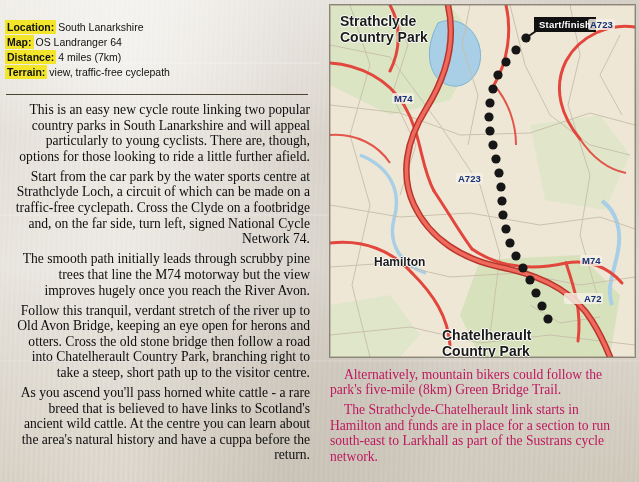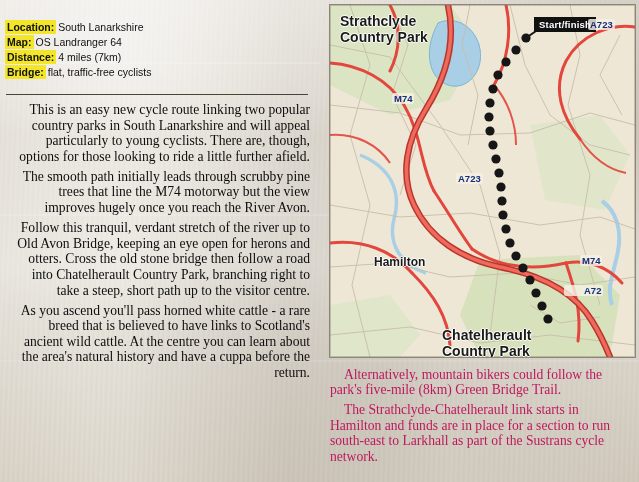--- a/index.html
+++ b/index.html
@@ -189,28 +189,29 @@
       <div class="fact-row">
         <span class="fact-key">Location:</span><span class="fact-val">South Lanarkshire</span>
       </div>
       <div class="fact-row">
         <span class="fact-key">Map:</span><span class="fact-val">OS Landranger 64</span>
       </div>
       <div class="fact-row">
         <span class="fact-key">Distance:</span><span class="fact-val">4 miles (7km)</span>
       </div>
       <div class="fact-row">
-        <span class="fact-key">Bridge:</span><span class="fact-val">flat, traffic-free cyclists</span>
+        <span class="fact-key">Terrain:</span><span class="fact-val">view, traffic-free cyclepath</span>
       </div>
     </div>
 
     <div id="fact-rule"></div>
 
     <div id="body-copy">
       <p>This is an easy new cycle route linking two popular country parks in South Lanarkshire and will appeal particularly to young cyclists. There are, though, options for those looking to ride a little further afield.</p>
+      <p class="indent">Start from the car park by the water sports centre at Strathclyde Loch, a circuit of which can be made on a traffic-free cyclepath. Cross the Clyde on a footbridge and, on the far side, turn left, signed National Cycle Network 74.</p>
       <p class="indent">The smooth path initially leads through scrubby pine trees that line the M74 motorway but the view improves hugely once you reach the River Avon.</p>
       <p class="indent">Follow this tranquil, verdant stretch of the river up to Old Avon Bridge, keeping an eye open for herons and otters. Cross the old stone bridge then follow a road into Chatelherault Country Park, branching right to take a steep, short path up to the visitor centre.</p>
       <p class="indent">As you ascend you'll pass horned white cattle - a rare breed that is believed to have links to Scotland's ancient wild cattle. At the centre you can learn about the area's natural history and have a cuppa before the return.</p>
     </div>
   </div>
 
   <div id="right-col">
 
     <div id="map-wrap">
       <svg id="map-svg" width="305" height="352" viewBox="0 0 305 352">
@@ -303,21 +304,21 @@
       </div>
 
       <div class="map-label" id="label-hamilton">Hamilton</div>
 
       <div id="start-finish-box">Start/finish</div>
 
       <div class="road-shield" style="left:258px; top:14px;">A723</div>
       <div class="road-shield" style="left:62px; top:88px;">M74</div>
       <div class="road-shield" style="left:126px; top:168px;">A723</div>
       <div class="road-shield" style="left:250px; top:250px;">M74</div>
-      <div class="road-shield" style="left:234px; top:280px;padding-left:20px;">A72</div>
+      <div class="road-shield" style="left:234px; top:288px;padding-left:20px;">A72</div>
     </div>
 
     <div id="right-text">
       <p class="indent">Alternatively, mountain bikers could follow the park's five-mile (8km) Green Bridge Trail.</p>
       <p class="indent">The Strathclyde-Chatelherault link starts in Hamilton and funds are in place for a section to run south-east to Larkhall as part of the Sustrans cycle network.</p>
     </div>
   </div>
 </div>
 
 </body></html>

